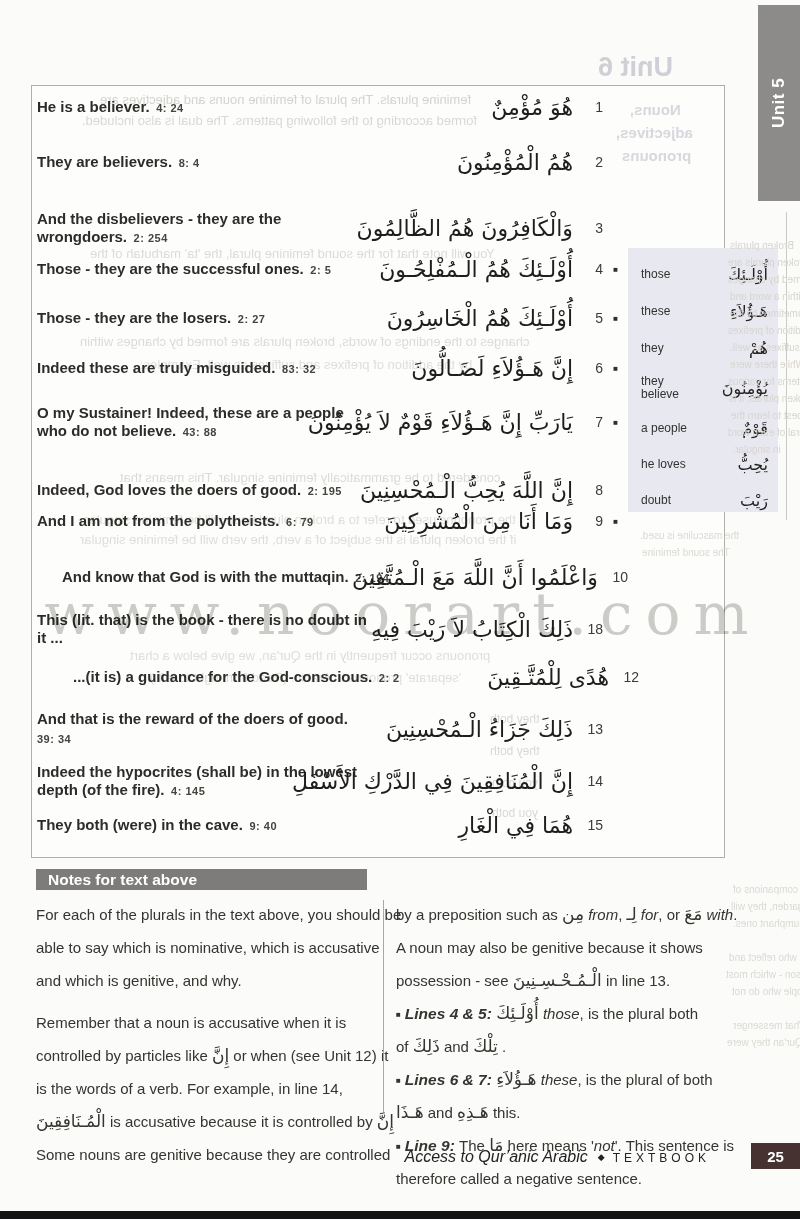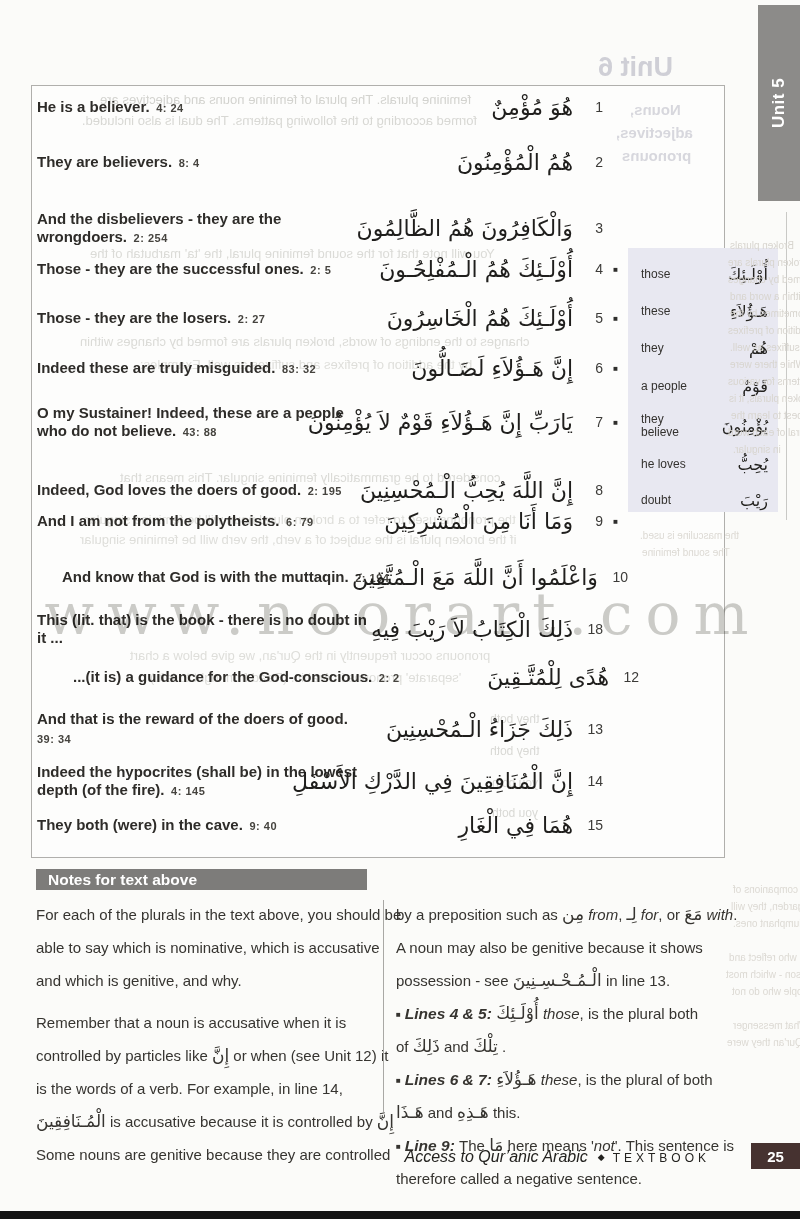--- a/index.html
+++ b/index.html
@@ -189,27 +189,27 @@
         <div class="var">أُوْلَـئِكَ</div>
       </div>
       <div class="vitem" style="height: 37px;">
         <div class="ven">these</div>
         <div class="var">هَـؤُلاَءِ</div>
       </div>
       <div class="vitem" style="height: 37px;">
         <div class="ven">they</div>
         <div class="var">هُمْ</div>
       </div>
+      <div class="vitem" style="height: 42px;">
+        <div class="ven" style="width: 52px; white-space: normal;">they believe</div>
+        <div class="var">يُؤْمِنُونَ</div>
+      </div>
       <div class="vitem" style="height: 38px;">
         <div class="ven">a people</div>
         <div class="var">قَوْمٌ</div>
-      </div>
-      <div class="vitem" style="height: 42px;">
-        <div class="ven" style="width: 52px; white-space: normal;">they believe</div>
-        <div class="var">يُؤْمِنُونَ</div>
       </div>
       <div class="vitem" style="height: 34px;">
         <div class="ven">he loves</div>
         <div class="var">يُحِبُّ</div>
       </div>
       <div class="vitem" style="height: 39px;">
         <div class="ven">doubt</div>
         <div class="var">رَيْبَ</div>
       </div>
     </div>

